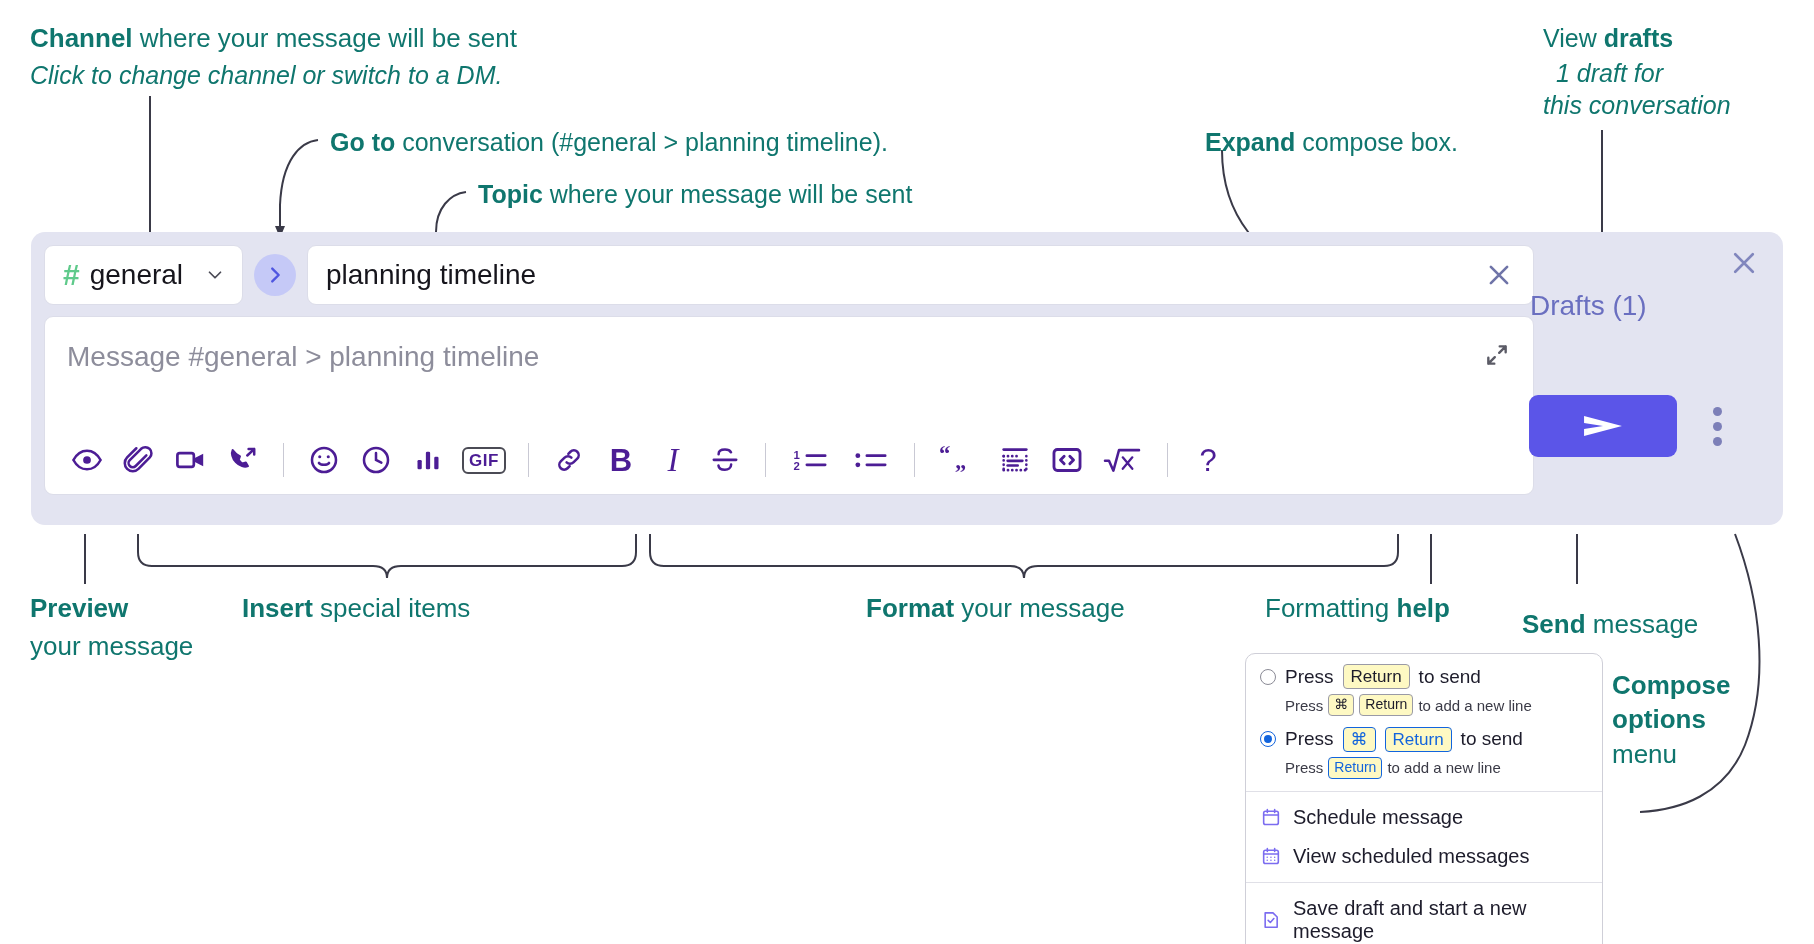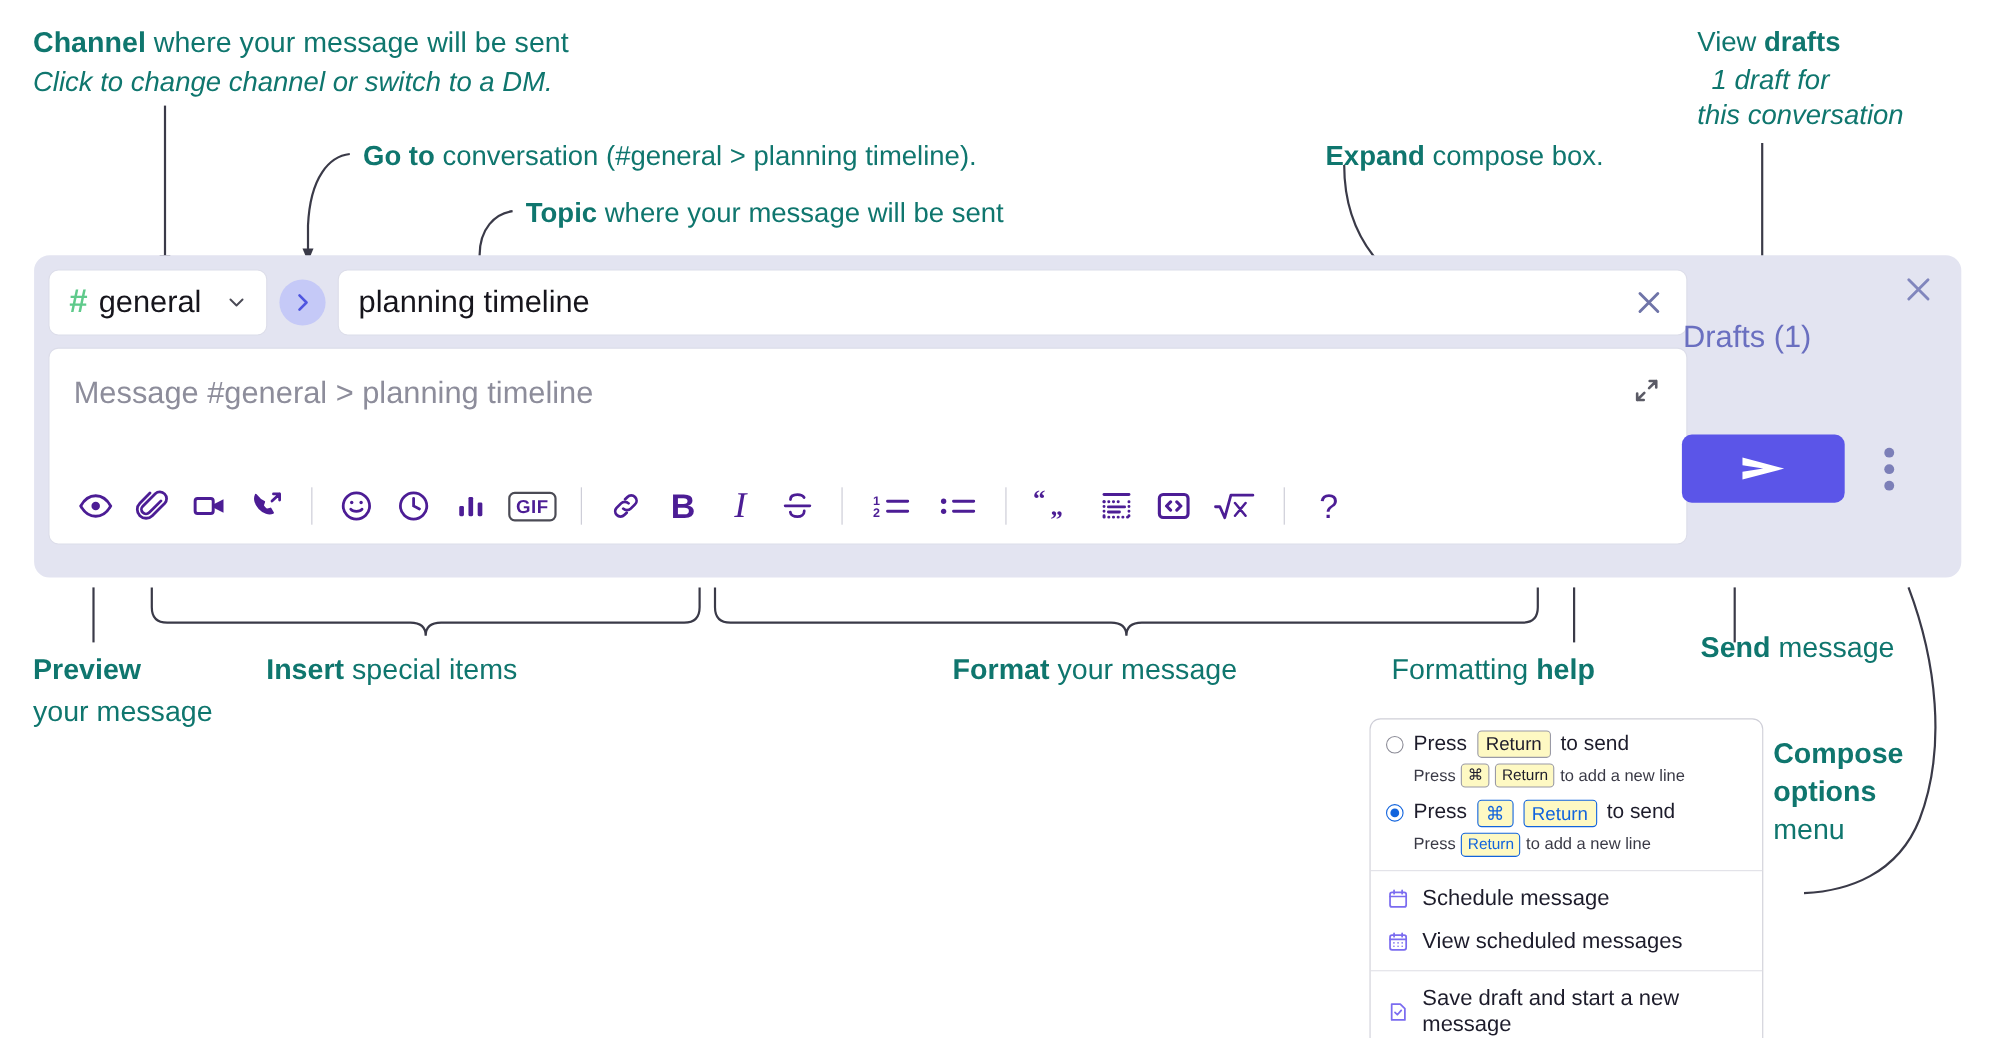--- a/index.html
+++ b/index.html
@@ -27,21 +27,21 @@
   .anno-drafts{left:1543px;top:22px;font-size:25px;}
   .anno-drafts .l1{font-size:25px;}
   .anno-drafts .l2{font-style:italic;margin-top:3px;margin-left:13px;}
   .anno-drafts .l3{font-style:italic;}
 
   .anno-preview{left:30px;top:592px;font-size:26px;}
   .anno-preview .l2{margin-top:5px;}
   .anno-insert{left:242px;top:592px;font-size:26px;white-space:nowrap;}
   .anno-format{left:866px;top:592px;font-size:26px;white-space:nowrap;}
   .anno-fmthelp{left:1265px;top:592px;font-size:26px;white-space:nowrap;}
-  .anno-send{left:1522px;top:572px;font-size:26px;white-space:nowrap;margin-left:24px;}
+  .anno-send{left:1522px;top:608px;font-size:26px;white-space:nowrap;}
   .anno-compose{left:1612px;top:668px;font-size:26px;line-height:1.32;}
 
   
   .leaders{position:absolute;left:0;top:0;width:1814px;height:944px;pointer-events:none;}
 
   
   .compose{
     position:absolute;left:31px;top:232px;width:1752px;height:293px;
     background:#e3e4f1;border-radius:14px;
     box-sizing:border-box;

